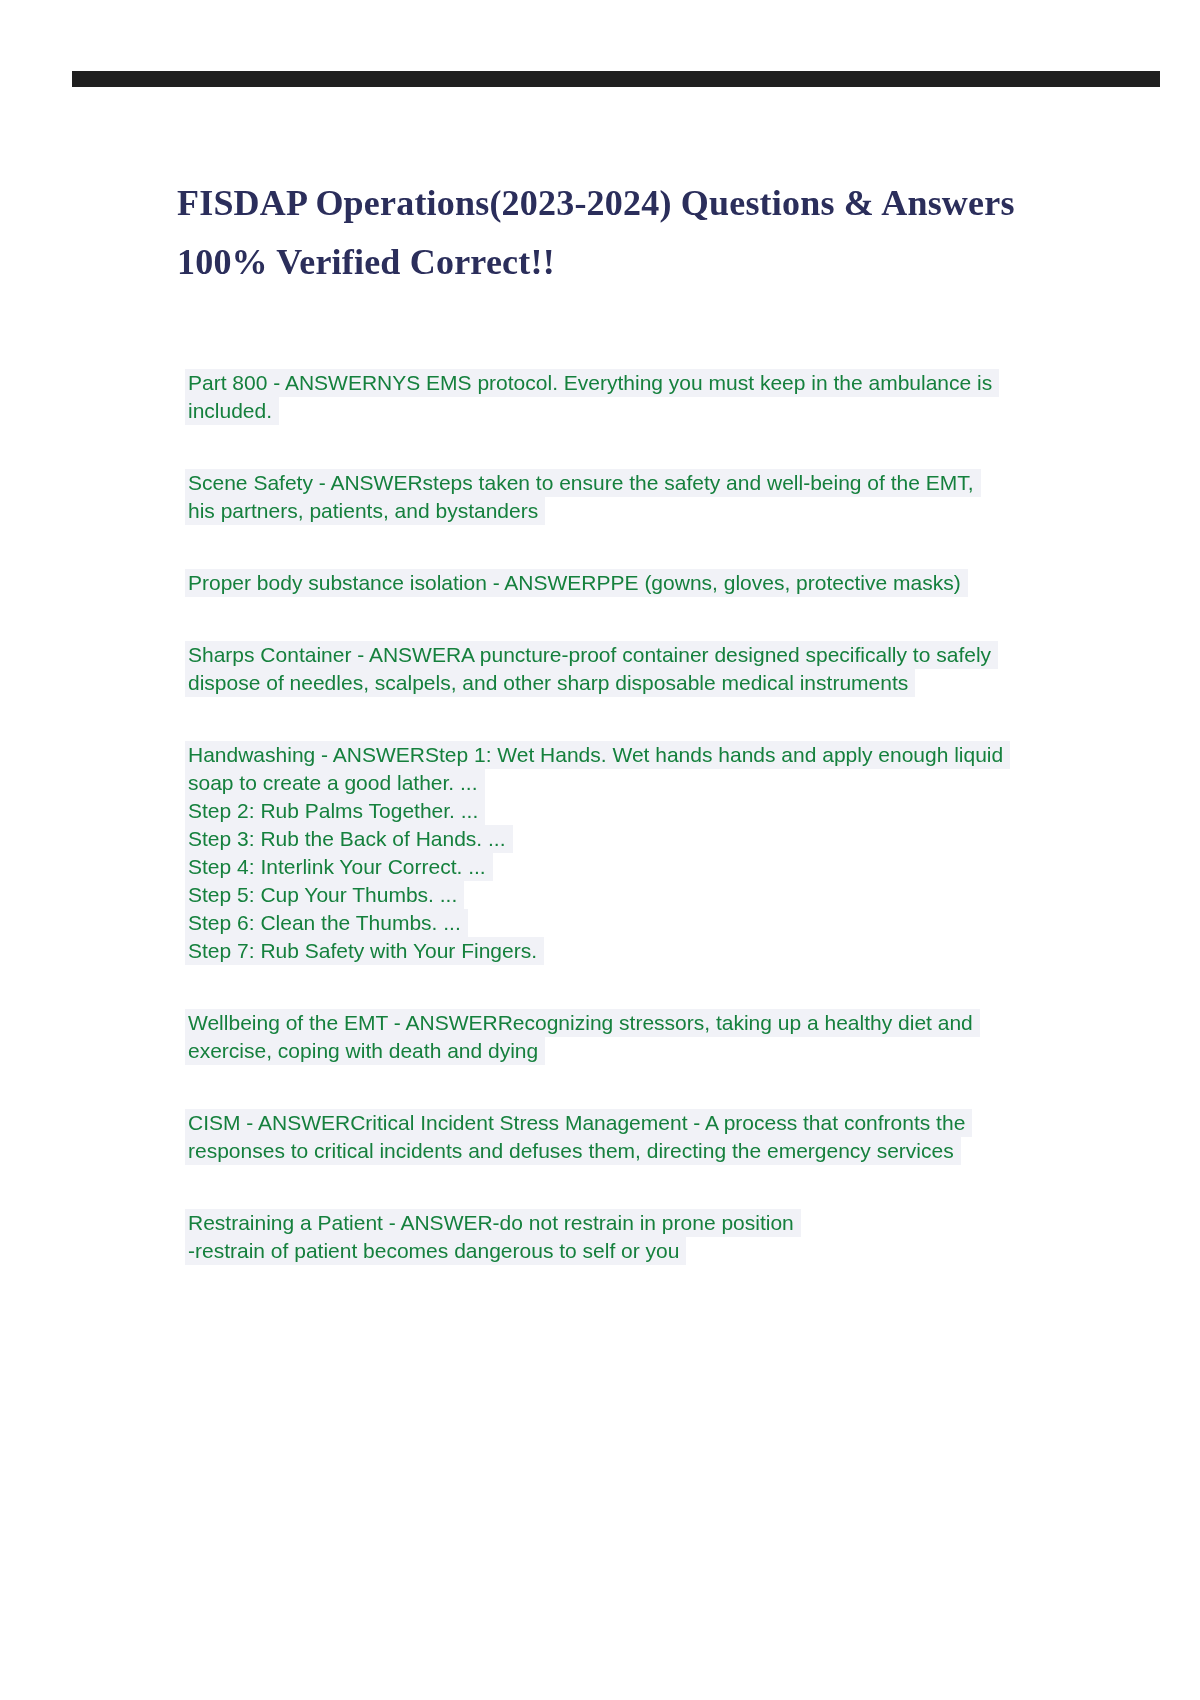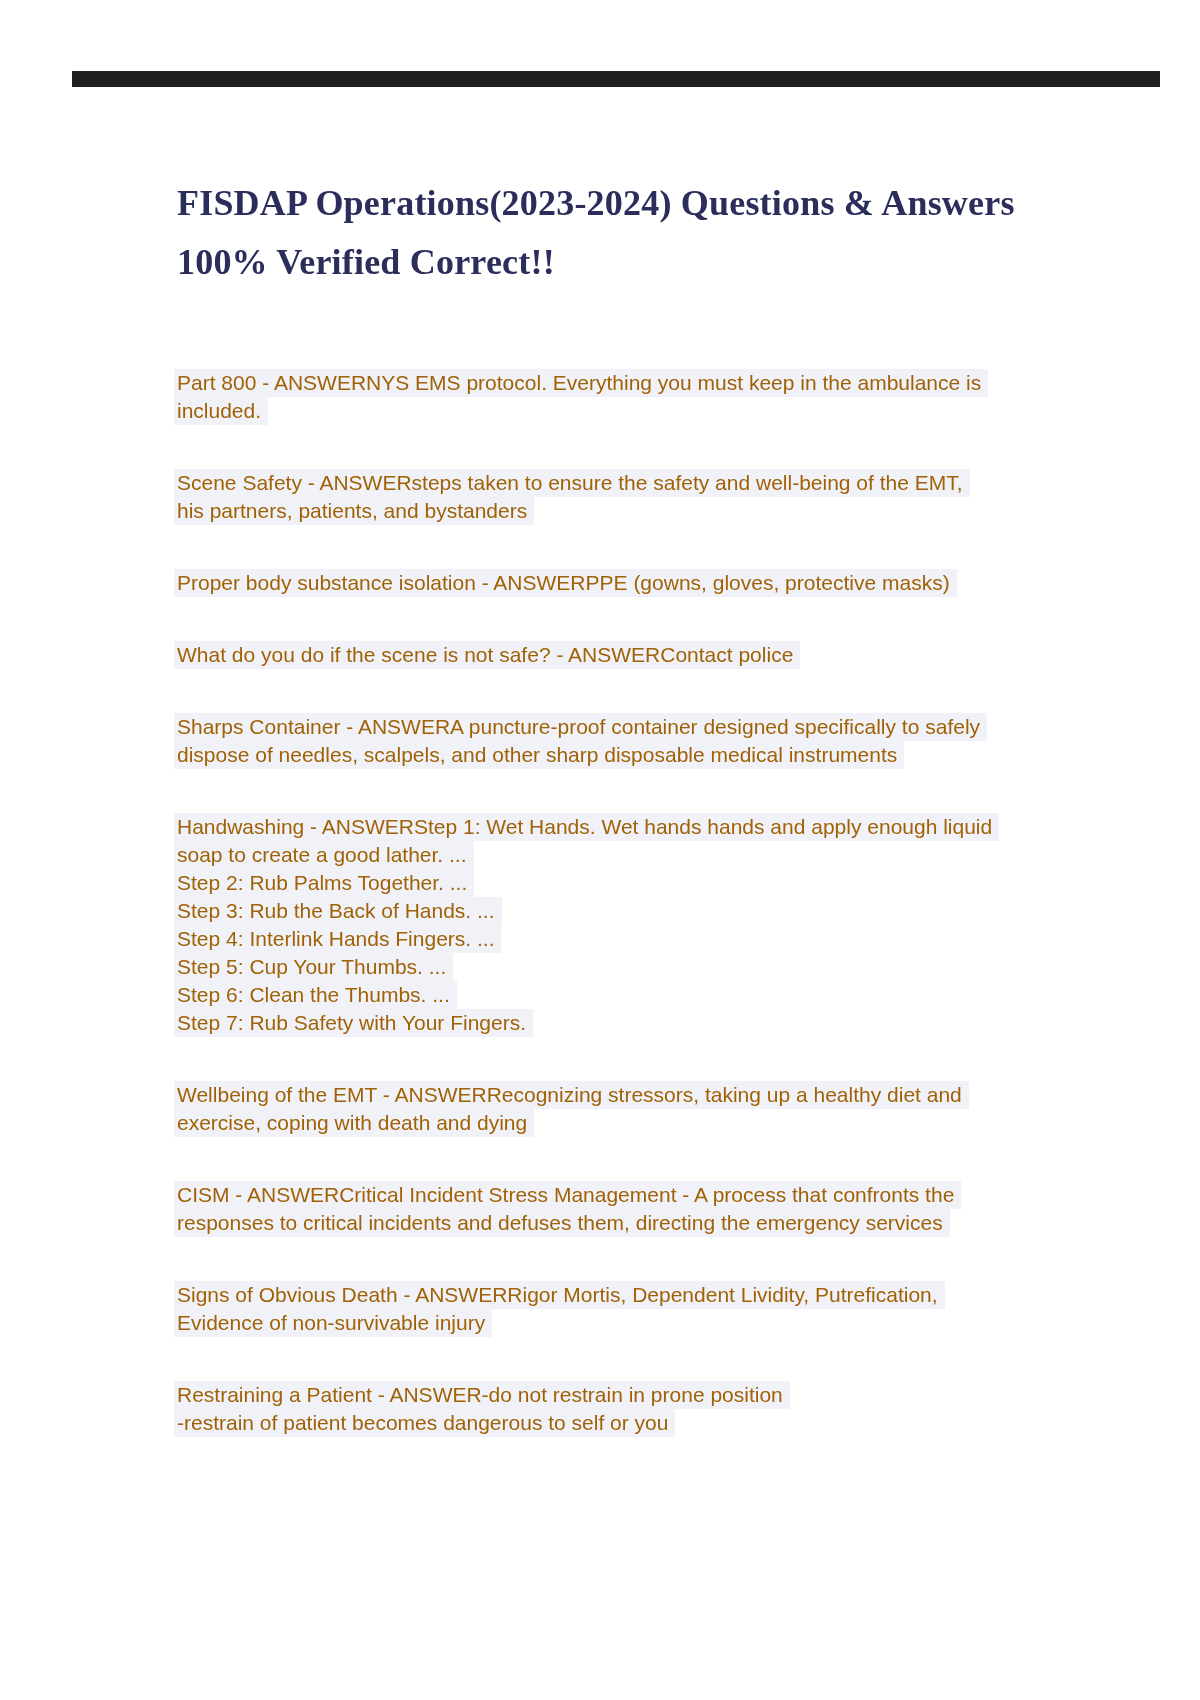--- a/index.html
+++ b/index.html
@@ -33,23 +33,24 @@
   .qa-list {
     margin: 53px 0 0 134px;
     width: 930px;
   }
   .qa-item { margin-bottom: 28px; }
   .line {
     width: fit-content;
     max-width: 920px;
     font-size: 21px;
     line-height: 28px;
-    color: #a16207;
+    color: #15803d;
     background: #f1f2f7;
     padding: 0 7px 0 3px;
+    margin-left: 11px;
   }
 </style>
 </head>
 <body>
 
 <div class="page">
   <div class="rule top"></div>
 
   <h1 class="doc-title">
     <div>FISDAP Operations(2023-2024) Questions &amp; Answers</div>
@@ -67,55 +68,48 @@
 
     <div class="qa-item">
       <div class="line">Scene Safety - ANSWERsteps taken to ensure the safety and well-being of the EMT,</div>
       <div class="line">his partners, patients, and bystanders</div>
     </div>
 
     <div class="qa-item">
       <div class="line">Proper body substance isolation - ANSWERPPE (gowns, gloves, protective masks)</div>
     </div>
 
-    <div class="qa-item">
-      <div class="line">What do you do if the scene is not safe? - ANSWERContact police</div>
-    </div>
 
     <div class="qa-item">
       <div class="line">Sharps Container - ANSWERA puncture-proof container designed specifically to safely</div>
       <div class="line">dispose of needles, scalpels, and other sharp disposable medical instruments</div>
     </div>
 
     <div class="qa-item">
       <div class="line">Handwashing - ANSWERStep 1: Wet Hands. Wet hands hands and apply enough liquid</div>
       <div class="line">soap to create a good lather. ...</div>
       <div class="line">Step 2: Rub Palms Together. ...</div>
       <div class="line">Step 3: Rub the Back of Hands. ...</div>
-      <div class="line">Step 4: Interlink Hands Fingers. ...</div>
+      <div class="line">Step 4: Interlink Your Correct. ...</div>
       <div class="line">Step 5: Cup Your Thumbs. ...</div>
       <div class="line">Step 6: Clean the Thumbs. ...</div>
       <div class="line">Step 7: Rub Safety with Your Fingers.</div>
     </div>
 
     <div class="qa-item">
       <div class="line">Wellbeing of the EMT - ANSWERRecognizing stressors, taking up a healthy diet and</div>
       <div class="line">exercise, coping with death and dying</div>
     </div>
 
     <div class="qa-item">
       <div class="line">CISM - ANSWERCritical Incident Stress Management - A process that confronts the</div>
       <div class="line">responses to critical incidents and defuses them, directing the emergency services</div>
     </div>
 
 
-    <div class="qa-item">
-      <div class="line">Signs of Obvious Death - ANSWERRigor Mortis, Dependent Lividity, Putrefication,</div>
-      <div class="line">Evidence of non-survivable injury</div>
-    </div>
 
     <div class="qa-item">
       <div class="line">Restraining a Patient - ANSWER-do not restrain in prone position</div>
       <div class="line">-restrain of patient becomes dangerous to self or you</div>
     </div>
 
   </div>
 
   <div class="rule bottom"></div>
 </div>

